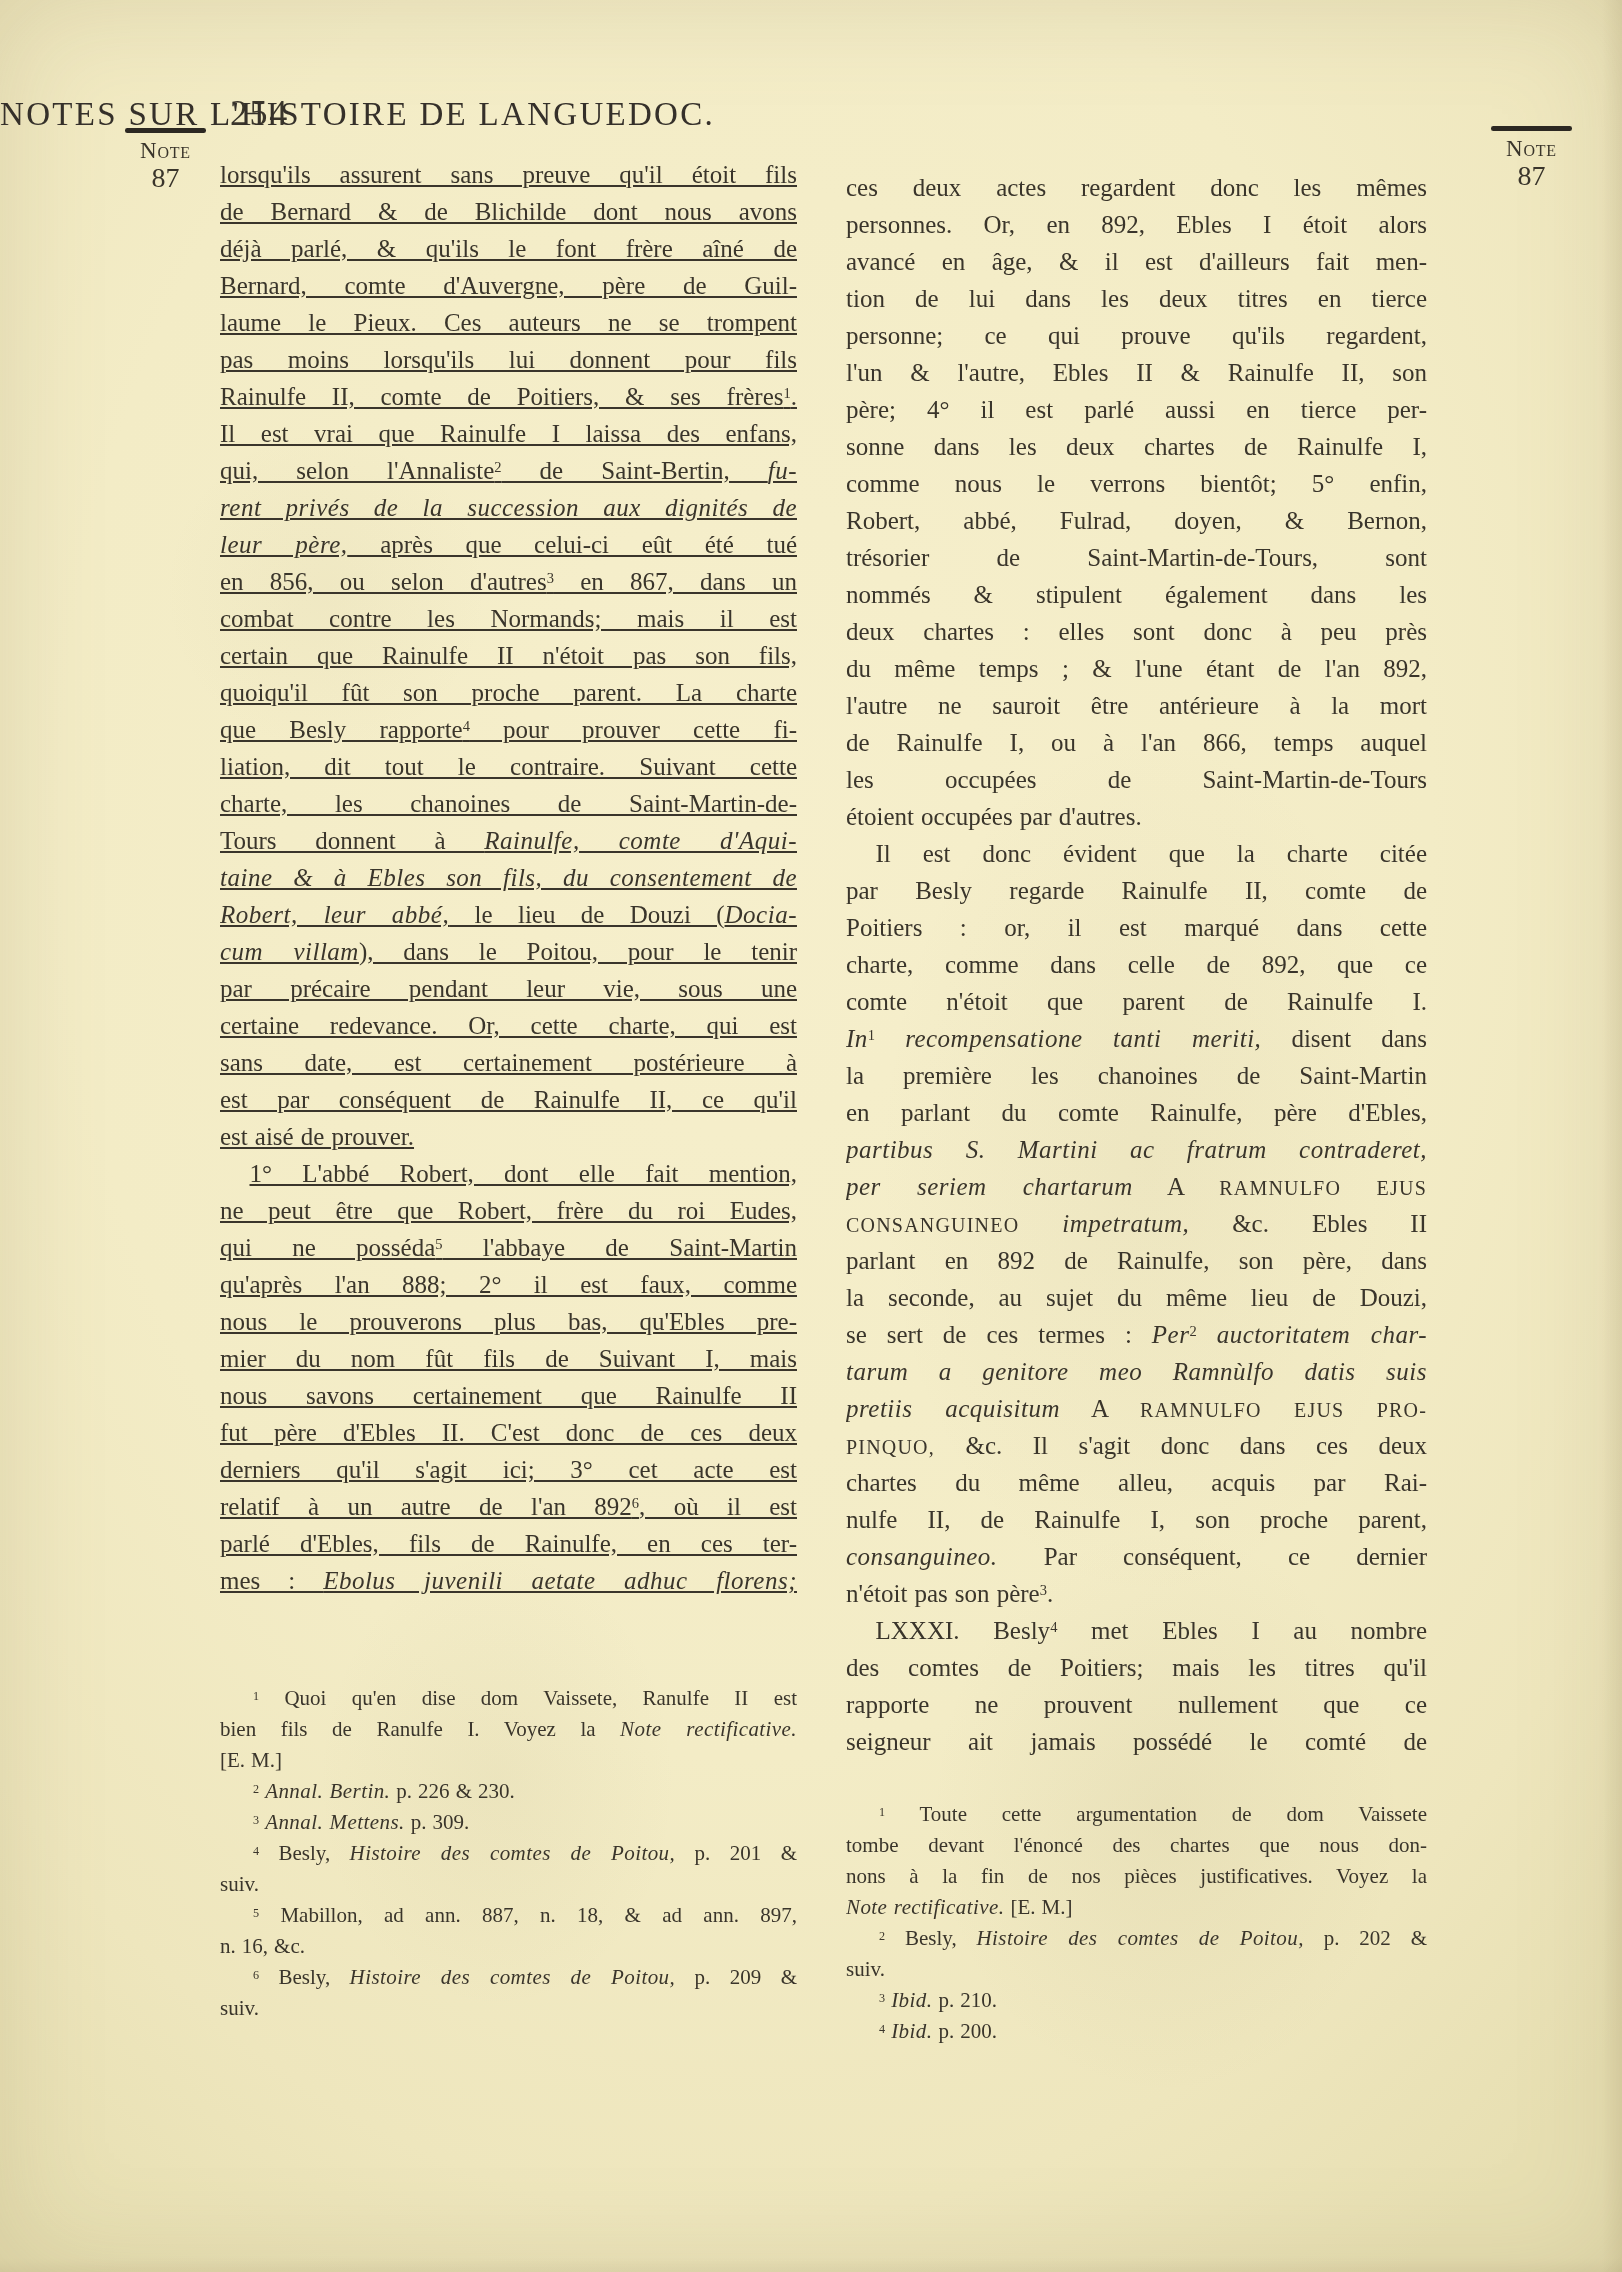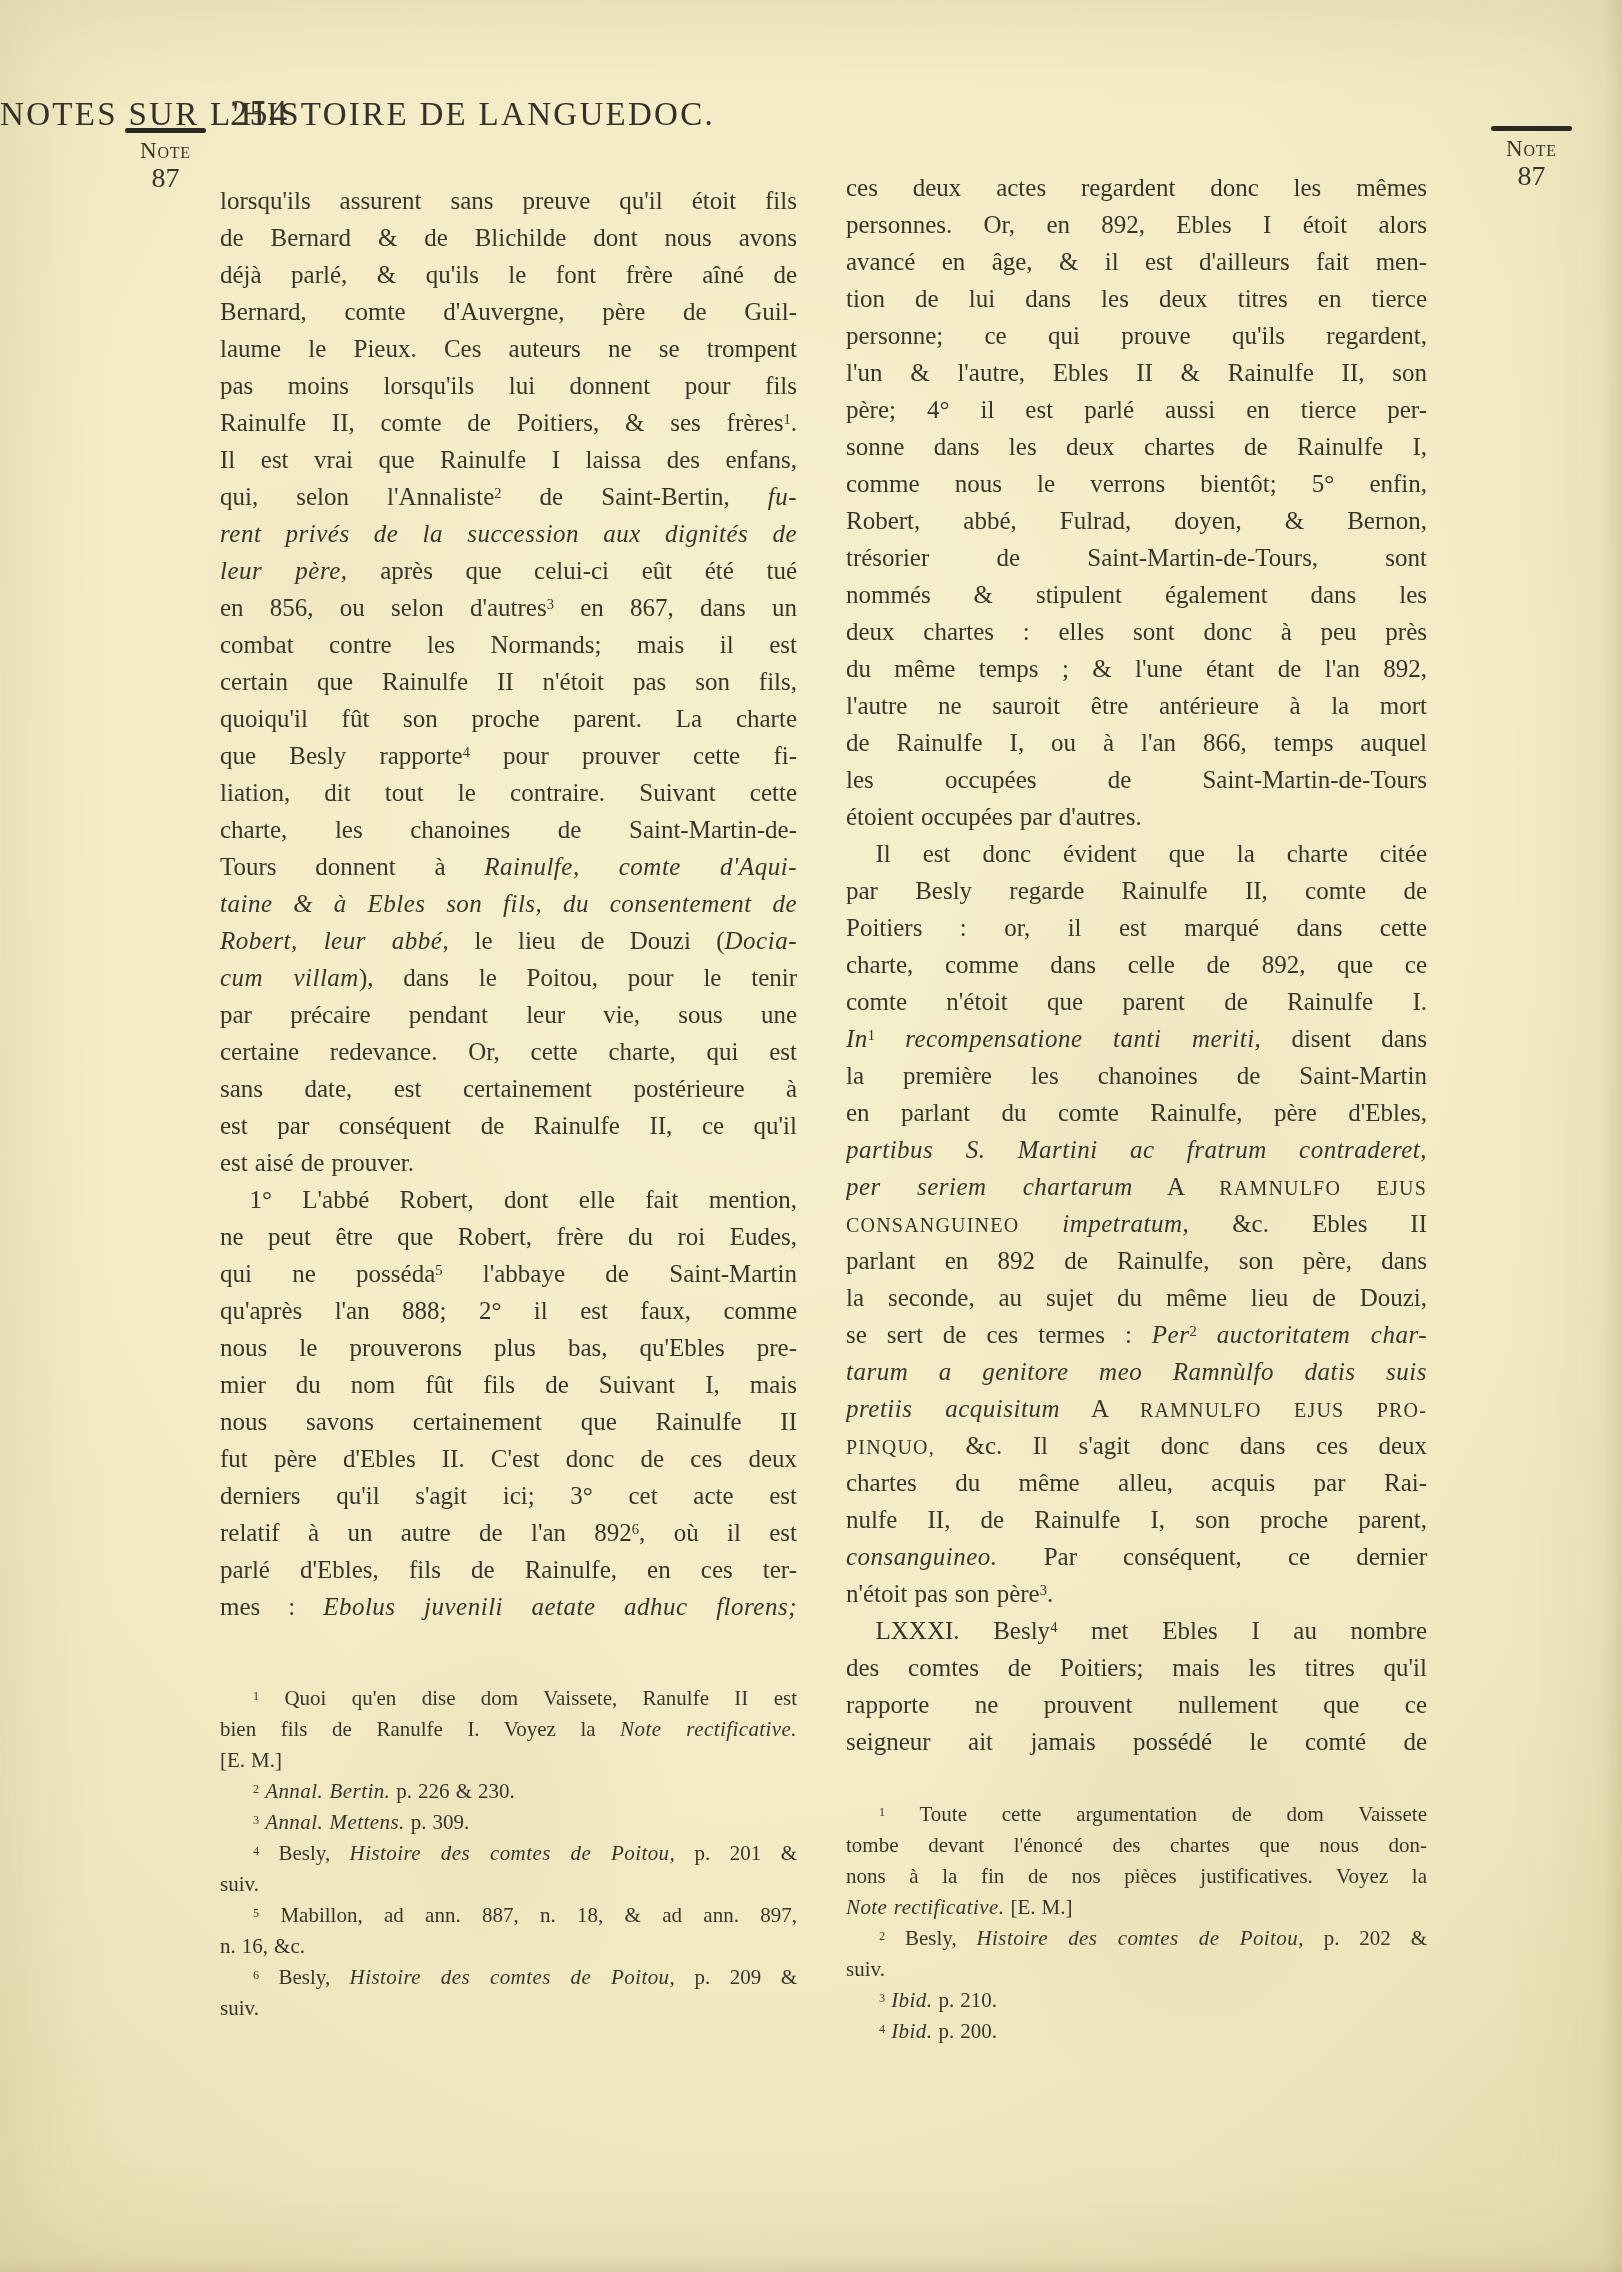--- a/index.html
+++ b/index.html
@@ -33,21 +33,21 @@
     position:absolute;top:92px;left:230px;
     font-size:36px;letter-spacing:1.6px;color:#3a352b;
   }
   .margin-note{position:absolute;width:85px;text-align:center;margin-top:22px;}
   .margin-note.left{left:123px;top:106px;}
   .margin-note.right{left:1489px;top:104px;}
   .mn-rule{height:5.4px;background:#2c2822;border-radius:2.3px;margin:0 1.6px 4.7px 1.6px;}
   .mn-label{font-variant:small-caps;font-size:23px;letter-spacing:0.8px;line-height:26.4px;}
   .mn-number{font-size:28px;line-height:28px;}
   .col{position:absolute;}
-  #left-main {left:220px; top:182px; width:577px;}
+  #left-main {left:220px; top:156px; width:577px;text-decoration:underline;}
   #left-foot {left:220px; top:1683px;width:577px;}
   #right-main{left:846px;top:169px; width:581px;}
   #right-foot{left:846px;top:1799px;width:581px;}
   .ln{
     height:37px;line-height:37px;font-size:25px;
     overflow:hidden;word-spacing:0.8px;
   }
   .fn{
     height:31px;line-height:31px;font-size:21px;
     overflow:hidden;word-spacing:0.8px;

